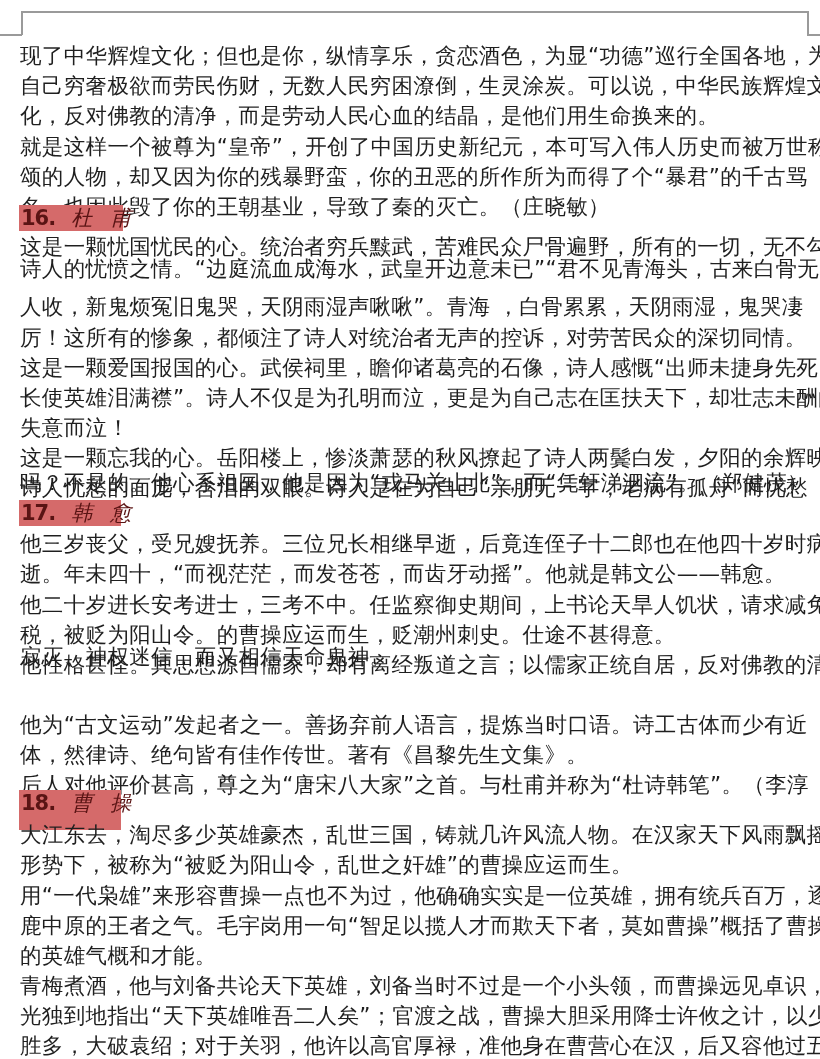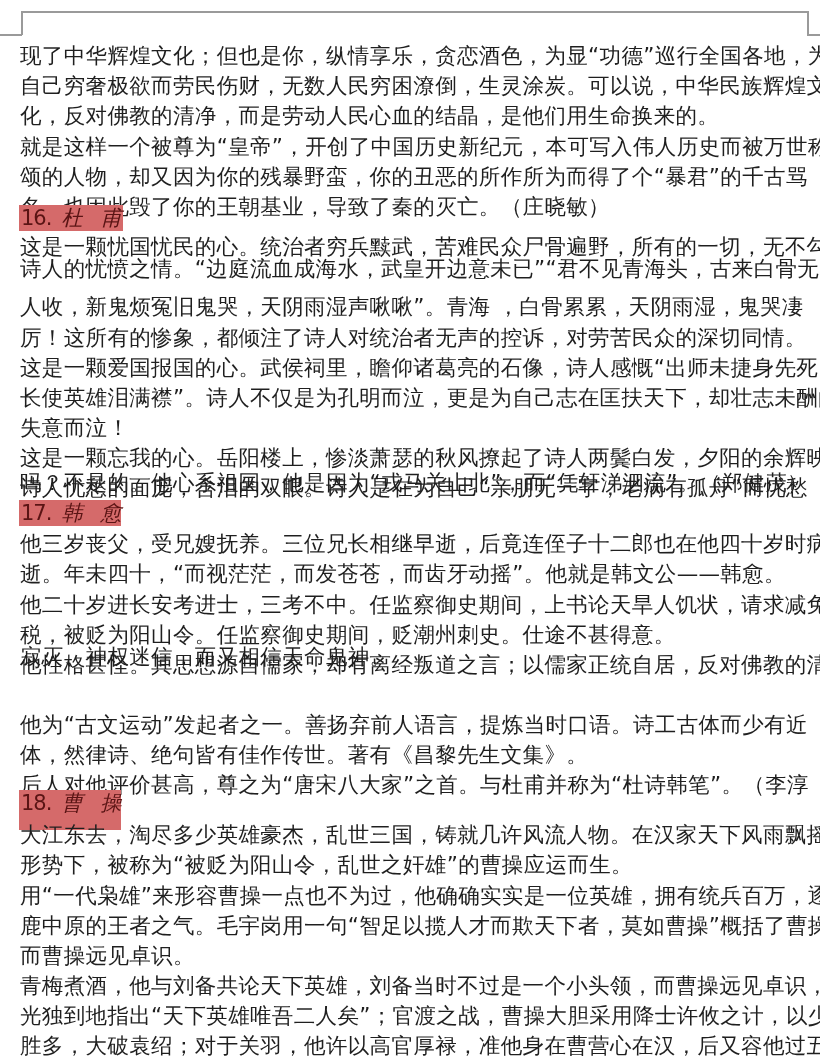--- a/index.html
+++ b/index.html
@@ -13,21 +13,21 @@
   .line {
     position: absolute; left: 20px; white-space: nowrap;
     font-size: 21.5px; line-height: 26px; letter-spacing: 0.35px;
   }
   .heading {
     position: absolute; left: 19px; height: 26px;
     background: #d56a6a; color: #5a1414;
     font-size: 21px; line-height: 26px; padding: 0 4px 0 2px;
     white-space: nowrap;
   }
-  .heading .num { letter-spacing: -1px; margin-right: 10px; }
+  .heading .num { letter-spacing: -1px; margin-right: 16px; font-weight: bold; }
   .heading .name { letter-spacing: 18px; font-style: italic; }
 </style>
 </head>
 <body>
 
 <div class="crop-mark" style="left:21px; top:11px; width:788px; height:2px;"></div>
 <div class="crop-mark" style="left:21px; top:11px; width:2px; height:24px;"></div>
 <div class="crop-mark" style="left:0px; top:34px; width:22px; height:2px;"></div>
 <div class="crop-mark" style="left:807px; top:11px; width:2px; height:24px;"></div>
 <div class="crop-mark" style="left:807px; top:34px; width:13px; height:2px;"></div>
@@ -58,36 +58,36 @@
   <div class="line" style="top:470px">吗？不是的。他心系祖国，他是因为“戎马关山北”，而“凭轩涕泗流”。（郑健茂）</div>
 </div>
 
 <div>
   <div class="heading" style="top:500px; width:96px;">
     <span class="num">17.</span><span class="name">韩愈</span>
   </div>
   <div class="line" style="top:531px">他三岁丧父，受兄嫂抚养。三位兄长相继早逝，后竟连侄子十二郎也在他四十岁时病</div>
   <div class="line" style="top:561px">逝。年未四十，“而视茫茫，而发苍苍，而齿牙动摇”。他就是韩文公——韩愈。</div>
   <div class="line" style="top:592px">他二十岁进长安考进士，三考不中。任监察御史期间，上书论天旱人饥状，请求减免赋</div>
-  <div class="line" style="top:622px">税，被贬为阳山令。任监察御史期间，贬潮州刺史。仕途不甚得意。</div>
+  <div class="line" style="top:622px">税，被贬为阳山令。的曹操应运而生，贬潮州刺史。仕途不甚得意。</div>
   <div class="line" style="top:652px">他性格甚怪。其思想源自儒家，却有离经叛道之言；以儒家正统自居，反对佛教的清净</div>
   <div class="line" style="top:644px">寂灭、神权迷信，而又相信天命鬼神。</div>
   <div class="line" style="top:712px">他为“古文运动”发起者之一。善扬弃前人语言，提炼当时口语。诗工古体而少有近</div>
   <div class="line" style="top:742px">体，然律诗、绝句皆有佳作传世。著有《昌黎先生文集》。</div>
   <div class="line" style="top:772px">后人对他评价甚高，尊之为“唐宋八大家”之首。与杜甫并称为“杜诗韩笔”。（李淳</div>
 
 </div>
 
 <div>
 
   <div class="heading" style="top:790px; width:96px; height:40px;">
     <span class="num">18.</span><span class="name">曹操</span>
   </div>
   <div class="line" style="top:822px">大江东去，淘尽多少英雄豪杰，乱世三国，铸就几许风流人物。在汉家天下风雨飘摇的</div>
   <div class="line" style="top:852px">形势下，被称为“被贬为阳山令，乱世之奸雄”的曹操应运而生。</div>
   <div class="line" style="top:883px">用“一代枭雄”来形容曹操一点也不为过，他确确实实是一位英雄，拥有统兵百万，逐</div>
   <div class="line" style="top:913px">鹿中原的王者之气。毛宇岗用一句“智足以揽人才而欺天下者，莫如曹操”概括了曹操</div>
-  <div class="line" style="top:943px">而曹操远见卓识。</div>
+  <div class="line" style="top:943px">的英雄气概和才能。</div>
   <div class="line" style="top:973px">青梅煮酒，他与刘备共论天下英雄，刘备当时不过是一个小头领，而曹操远见卓识，目</div>
   <div class="line" style="top:1003px">光独到地指出“天下英雄唯吾二人矣”；官渡之战，曹操大胆采用降士许攸之计，以少</div>
   <div class="line" style="top:1033px">胜多，大破袁绍；对于关羽，他许以高官厚禄，准他身在曹营心在汉，后又容他过五关</div>
 
 </div>
 
 </body></html>

